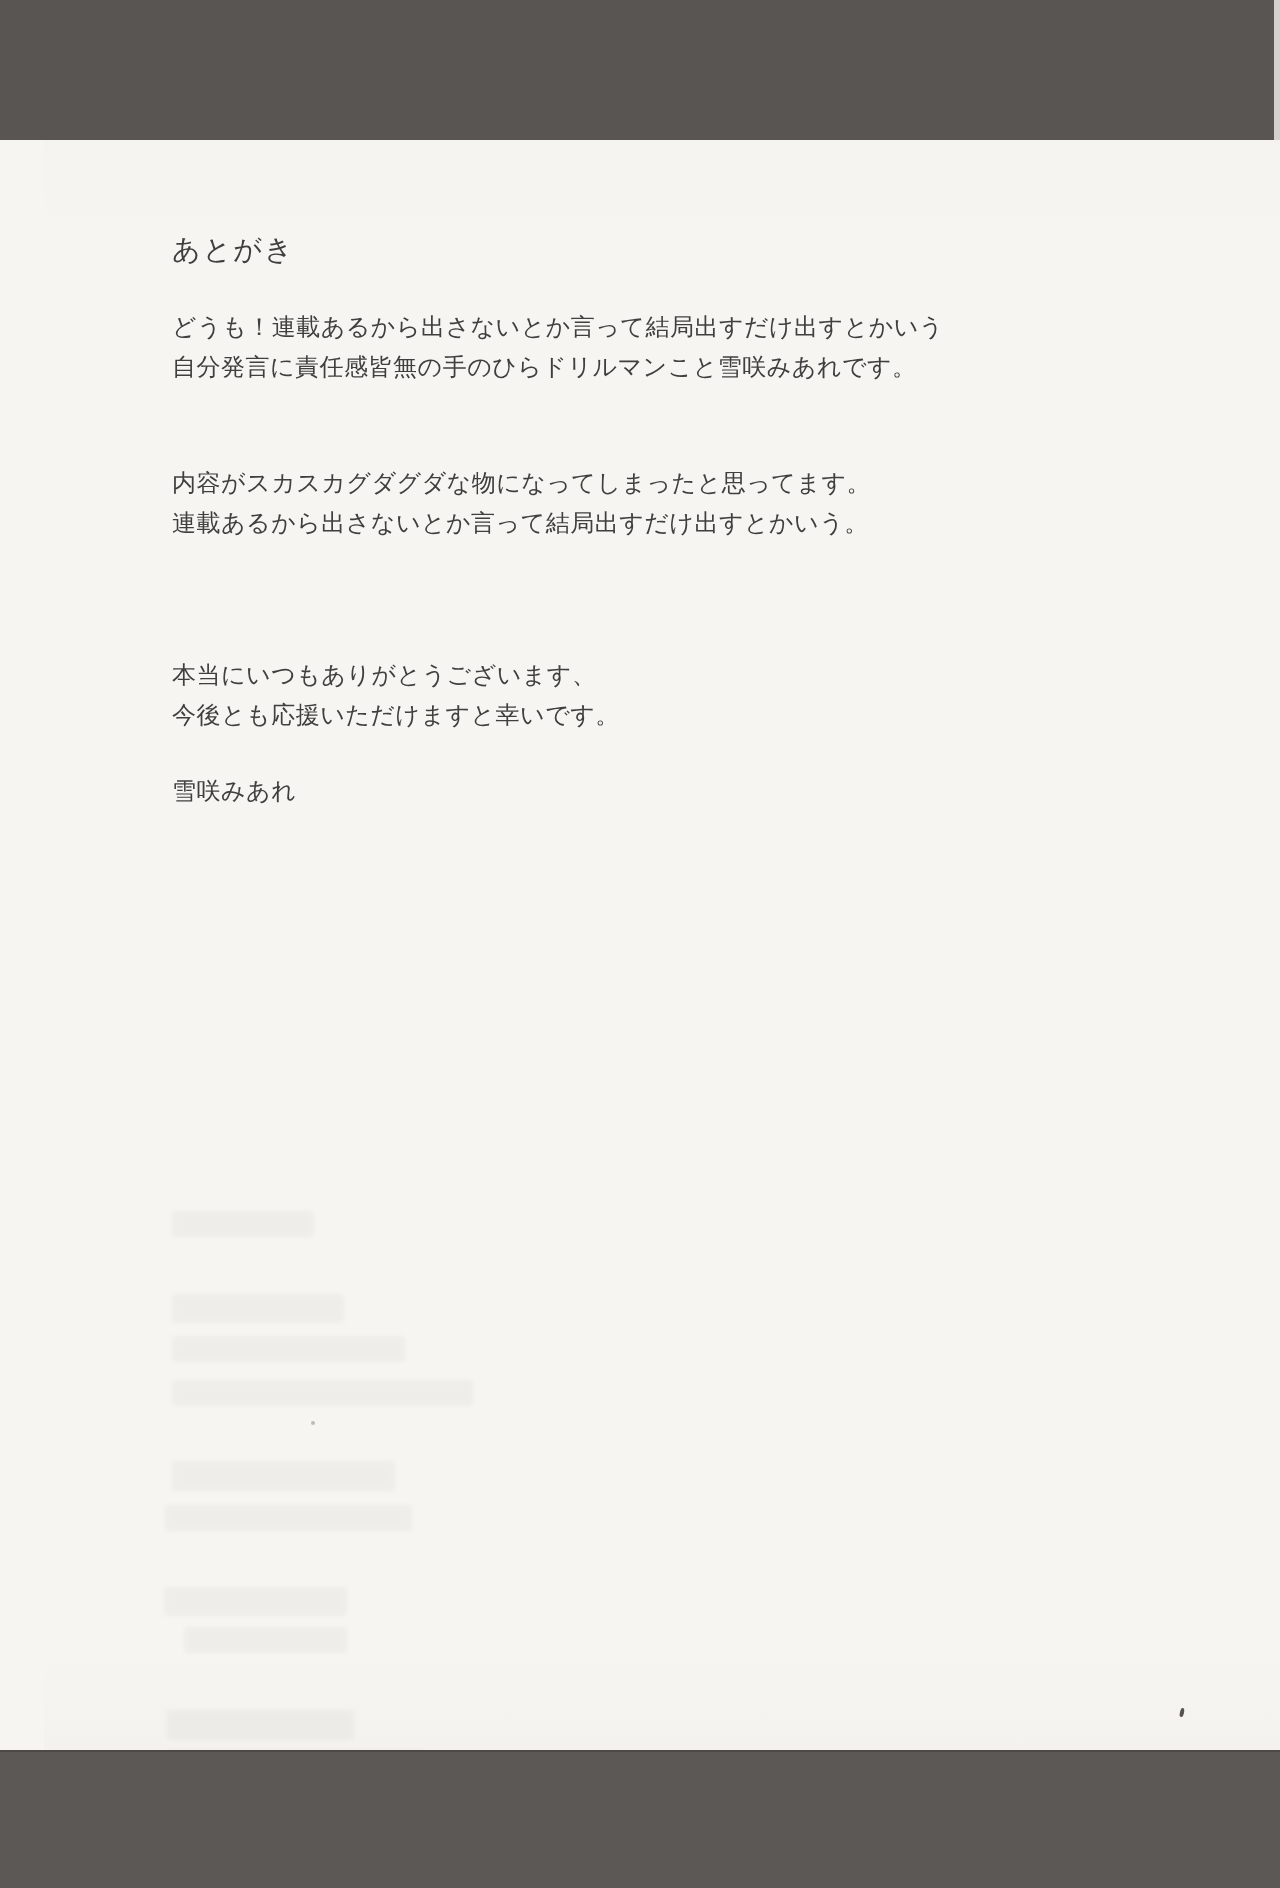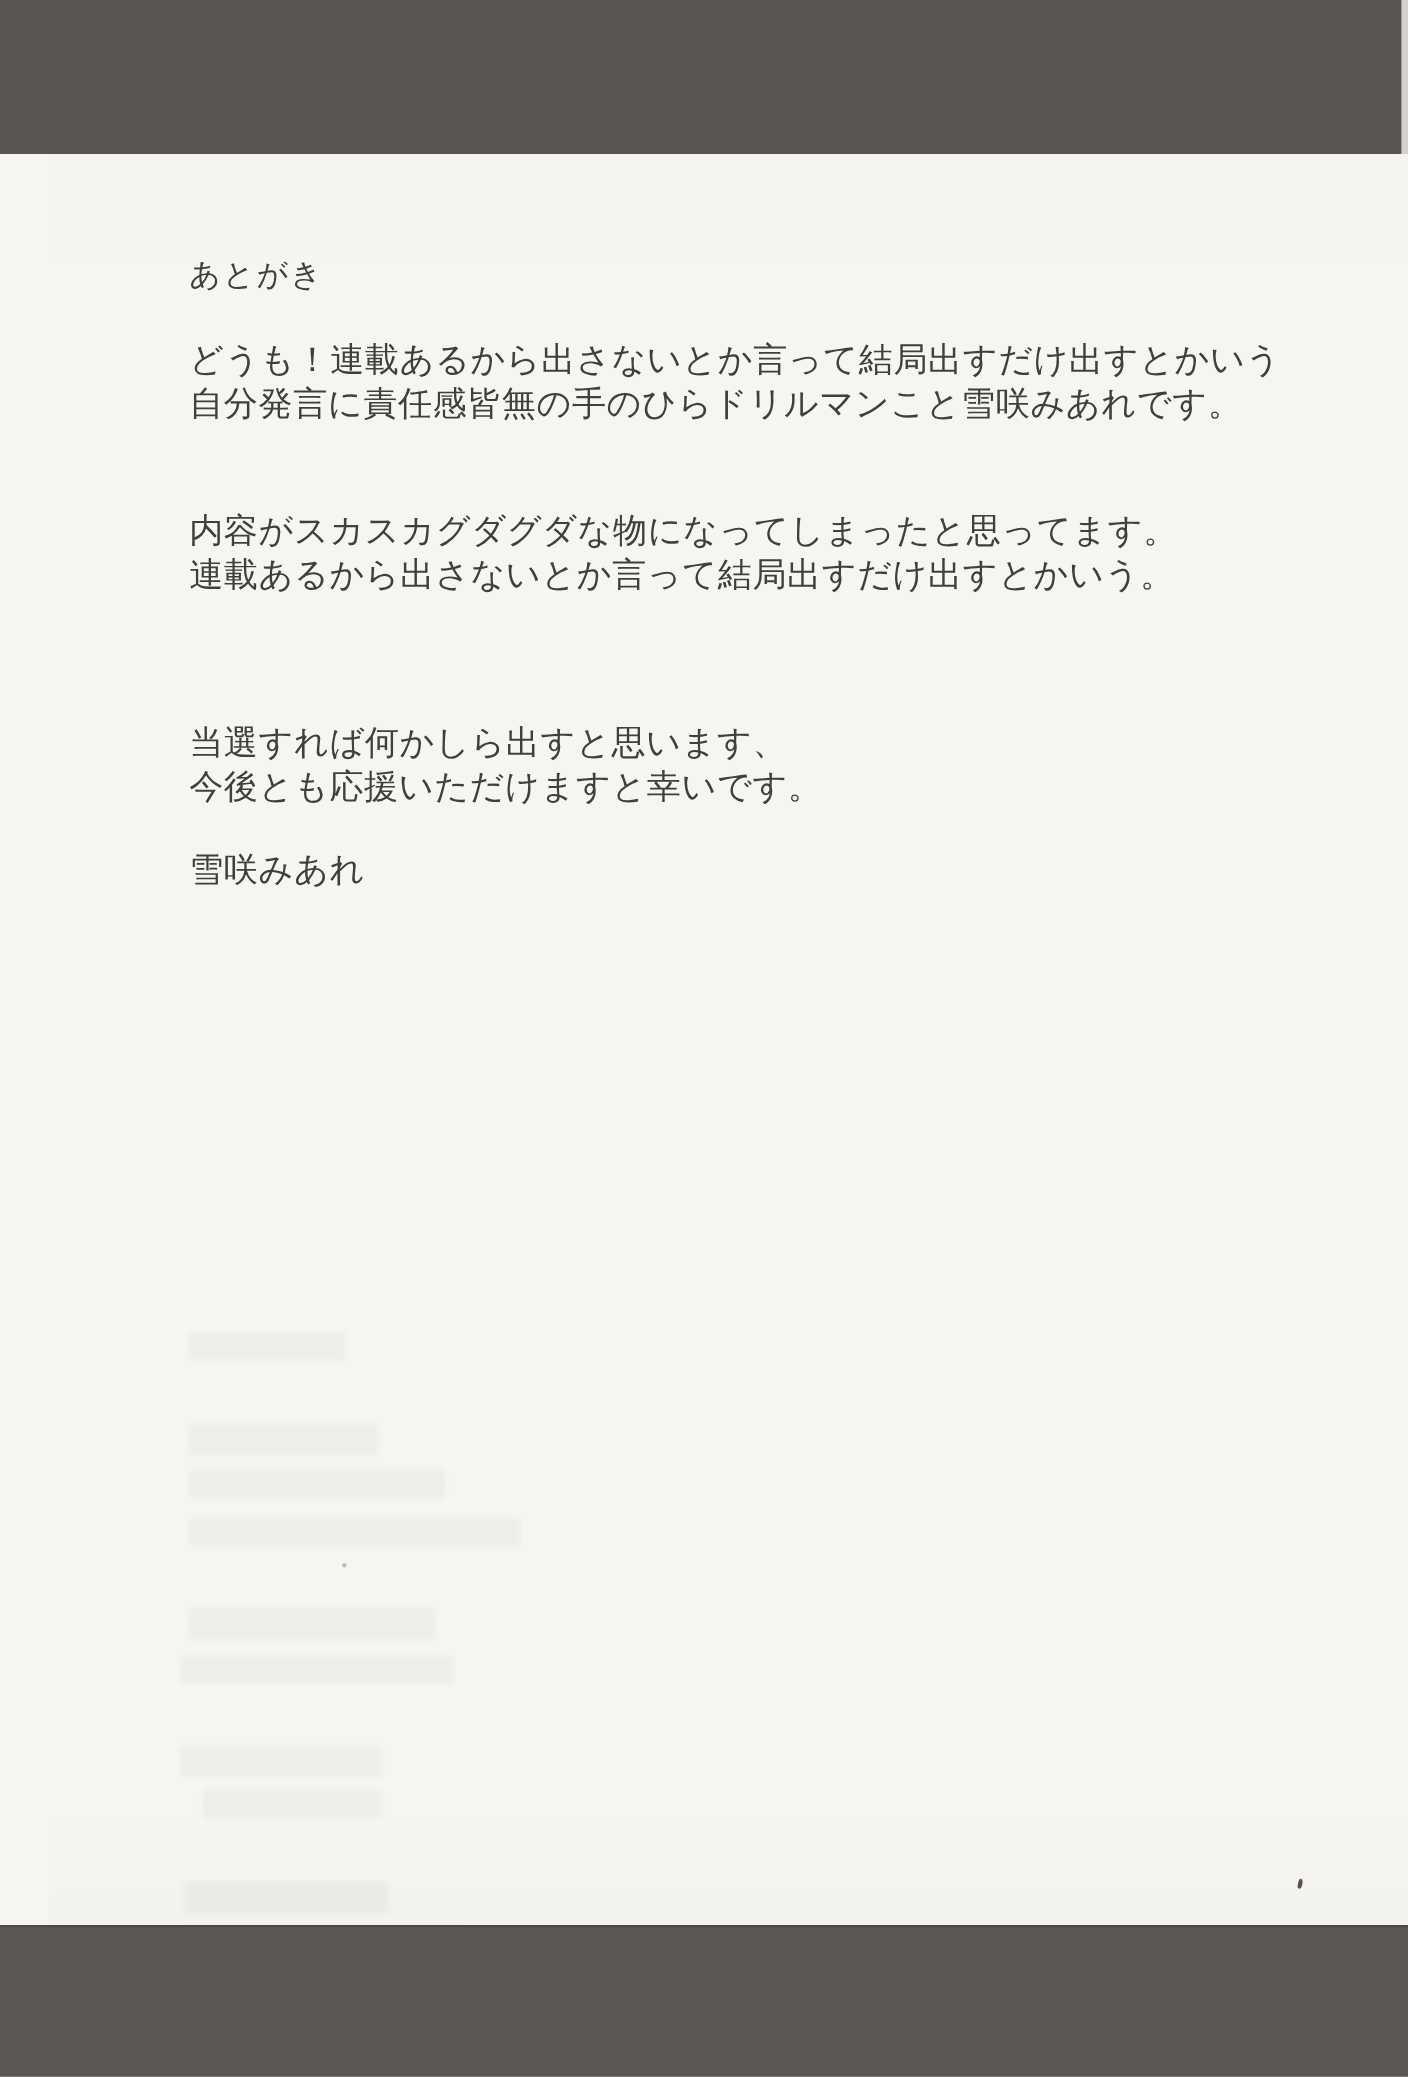--- a/index.html
+++ b/index.html
@@ -49,21 +49,21 @@
     padding: 93px 60px 0 128px;
     color: #3f3f3f;
   }
   .afterword-title {
     font-size: 28px;
     line-height: 34px;
     margin: 0 0 40px 0;
     letter-spacing: 2px;
   }
   .content p {
-    font-size: 31px;
+    font-size: 24px;
     line-height: 40px;
     margin: 0 0 36px 0;
     letter-spacing: 0.5px;
   }
   .content .signature {
     margin: 0;
   }
 
   
   .bleed {
@@ -116,21 +116,21 @@
       <span>内容がスカスカグダグダな物になってしまったと思ってます。</span><br>
       <span>連載あるから出さないとか言って結局出すだけ出すとかいう。</span>
     </p>
 
     <p>
       <br>
     </p>
 
 
     <p>
-      <span>当選すれば何かしら出すと思います、</span><br>
+      <span>本当にいつもありがとうございます、</span><br>
       <span>今後とも応援いただけますと幸いです。</span>
     </p>
 
     <p class="signature">雪咲みあれ</p>
   </div>
 
   <div class="bleed b1"></div>
   <div class="bleed b2"></div>
   <div class="bleed b3"></div>
   <div class="bleed b4"></div>

